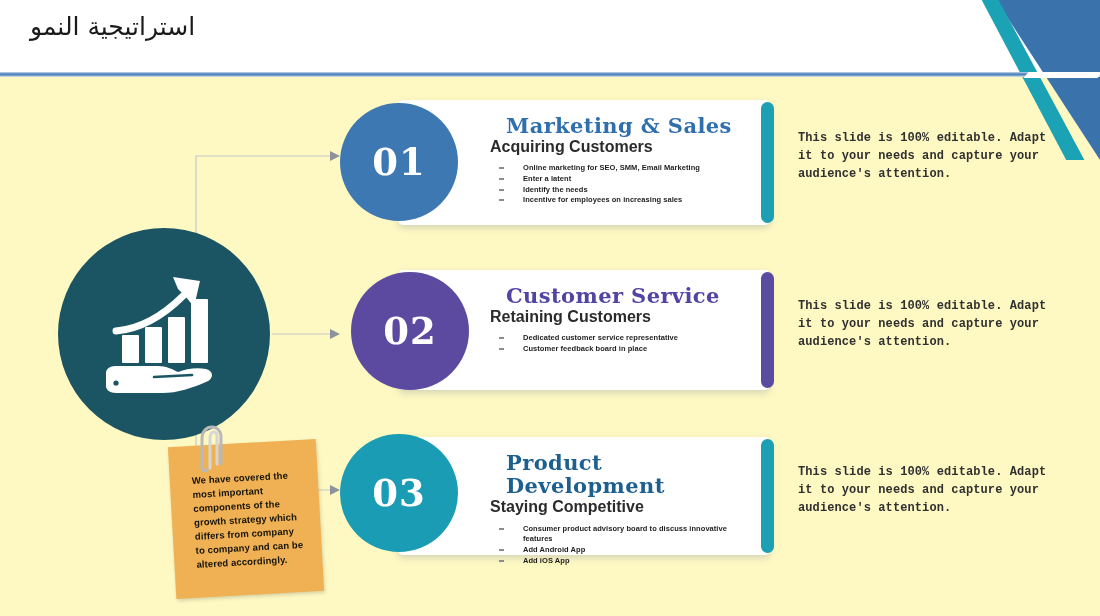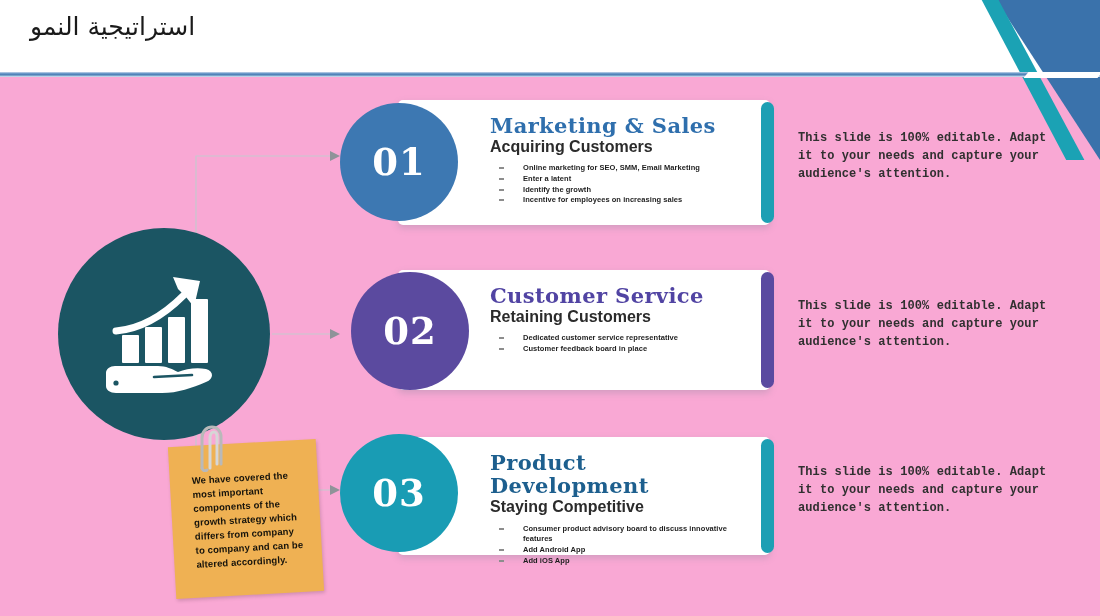--- a/index.html
+++ b/index.html
@@ -7,21 +7,21 @@
     padding: 0;
     background: #ffffff;
   }
   body {
     font-family: "Liberation Sans", sans-serif;
   }
   #slide {
     position: relative;
     width: 1100px;
     height: 616px;
-    background: #f9a8d4;
+    background: #fef9c3;
     overflow: hidden;
   }
 
   
   #header-band {
     position: absolute;
     left: 0; top: 0;
     width: 1100px; height: 74px;
     background: #ffffff;
   }
@@ -114,21 +114,21 @@
   .card-body {
     position: absolute;
     left: 92px; top: 14px;
     right: 22px;
   }
   .card-title {
     font-family: "DejaVu Serif", serif;
     font-weight: bold;
     font-size: 21px;
     letter-spacing: .4px;
-    margin: 0 0 1px 0;
+    margin: 0 0 1px 16px;
     line-height: 1.1;
   }
   #card-1 .card-title { color:#2f6fad; }
   #card-2 .card-title { color:#5144a3; }
   #card-3 .card-title { color:#1d5f8e; }
 
   .card-subtitle {
     font-family: "Liberation Sans", sans-serif;
     font-size: 16px;
     font-weight: bold;
@@ -265,21 +265,21 @@
   </div>
 
   <div class="card" id="card-1">
     <div class="card-accent"></div>
     <div class="card-body">
       <h2 class="card-title">Marketing &amp; Sales</h2>
       <h3 class="card-subtitle">Acquiring Customers</h3>
       <ul class="card-bullets">
         <li>Online marketing for SEO, SMM, Email Marketing</li>
         <li>Enter a latent</li>
-        <li>Identify the growth</li>
+        <li>Identify the needs</li>
         <li>Incentive for employees on increasing sales</li>
       </ul>
     </div>
   </div>
   <div class="num-circle" id="num-1">01</div>
   <div class="side-copy" id="copy-1">This slide is 100% editable. Adapt it to your needs and capture your audience's attention.</div>
 
   <div class="card" id="card-2">
     <div class="card-accent"></div>
     <div class="card-body">

